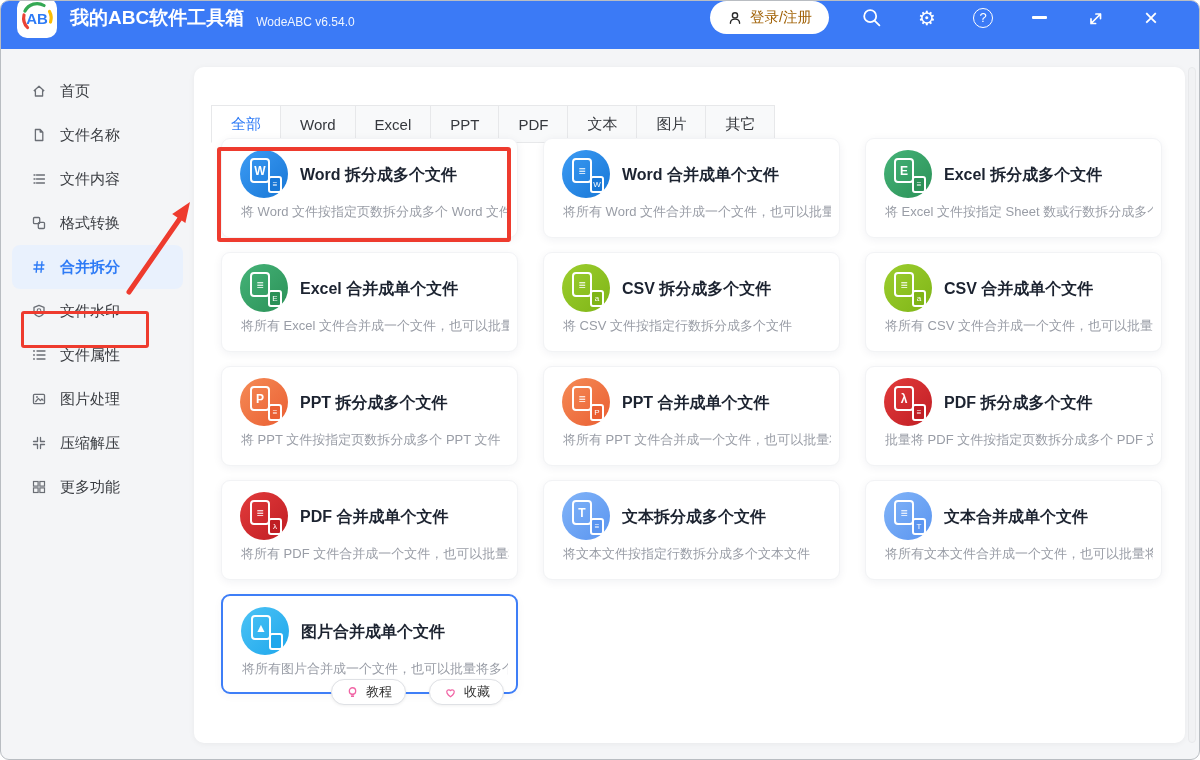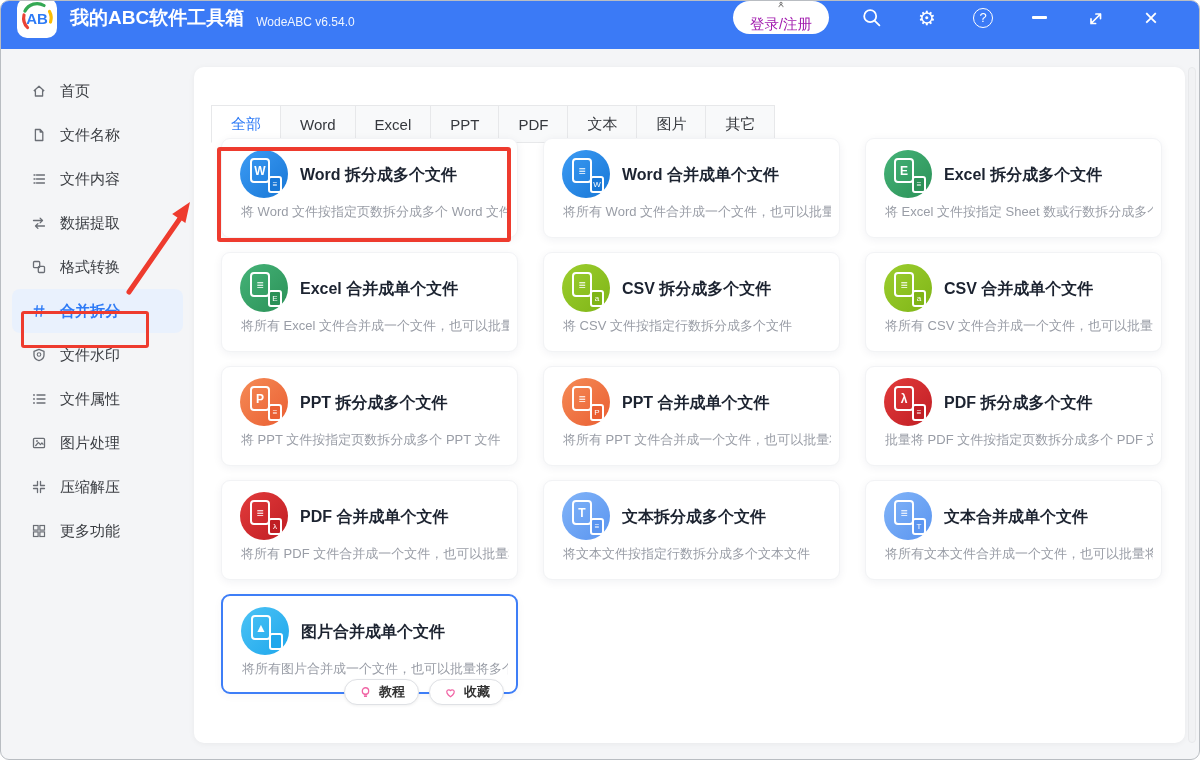--- a/index.html
+++ b/index.html
@@ -11,21 +11,21 @@
     font-family:"Liberation Sans","DejaVu Sans",sans-serif;
   }
   
   .header{position:absolute;top:0;left:0;right:0;height:48px;background:#3b7af6;
     display:flex;align-items:center;padding:0 20px 15px 16px;}
   .logo{width:40px;height:40px;flex:0 0 auto;}
   .app-title{margin-left:13px;font-size:19px;font-weight:bold;color:#fff;white-space:nowrap;}
   .app-version{margin-left:12px;margin-top:9px;font-size:12px;color:rgba(255,255,255,.92);white-space:nowrap;}
   .header-spacer{flex:1;}
   .login-pill{height:33px;border-radius:17px;background:#fff;display:flex;align-items:center;
-    gap:7px;padding:0 17px;font-size:14.5px;color:#a21caf;cursor:pointer;margin-right:14px;flex-direction:column;}
+    gap:7px;padding:0 17px;font-size:14.5px;color:#a16207;cursor:pointer;margin-right:14px;}
   .hicons{display:flex;align-items:center;}
   .hicon{width:56px;height:40px;display:flex;align-items:center;justify-content:center;
     color:#fff;cursor:pointer;}
   .gear-glyph{font-size:20px;line-height:1;font-family:"DejaVu Sans",sans-serif;}
   .help-circle{width:20px;height:20px;border:1.7px solid #fff;border-radius:50%;
     display:flex;align-items:center;justify-content:center;font-size:13px;color:#fff;}
   .min-bar{width:15px;height:2.2px;background:#fff;border-radius:1px;}
   .close-glyph{font-size:24px;line-height:1;}
   
   .sidebar{position:absolute;top:60px;left:0;width:193px;bottom:0;padding-top:8px;}
@@ -51,21 +51,21 @@
   .cicon{position:absolute;left:18px;top:11px;width:48px;height:48px;border-radius:50%;}
   .doc-big{position:absolute;left:10px;top:8px;width:20px;height:25px;border:2px solid #fff;
     border-radius:4px;color:#fff;font-weight:bold;font-size:12px;line-height:1;
     display:flex;align-items:center;justify-content:center;}
   .doc-small{position:absolute;right:6px;bottom:5px;width:14px;height:17px;border:2px solid #fff;
     border-radius:3px;background:var(--c,#888);color:#fff;font-size:8px;line-height:1;
     display:flex;align-items:center;justify-content:center;}
   .ctitle{position:absolute;left:78px;top:26px;font-size:16px;font-weight:bold;color:#1c2330;white-space:nowrap;}
   .cdesc{position:absolute;left:19px;top:64px;right:8px;font-size:13px;color:#999da6;
     white-space:nowrap;overflow:hidden;}
-  .hover-actions{position:absolute;right:12px;bottom:-13px;display:flex;gap:10px;z-index:5;font-weight:bold;}
+  .hover-actions{position:absolute;right:12px;bottom:-13px;display:flex;gap:23px;z-index:5;}
   .pill{height:26px;background:#fff;border:1px solid #dfe1e5;border-radius:13px;display:flex;
     align-items:center;gap:6px;padding:0 13px;font-size:13px;color:#333;cursor:pointer;
     box-shadow:0 1px 3px rgba(0,0,0,.06);white-space:nowrap;}
   
   .scrollbar{position:absolute;right:3px;top:66px;bottom:16px;width:8px;background:#f1f2f4;
     border:1px solid #e8e9eb;border-radius:4px;}
   
   .anno-box{position:absolute;border:4px solid #ee3b2e;border-radius:3px;z-index:50;pointer-events:none;}
   .anno-box.box-card{left:216px;top:146px;width:294px;height:95px;}
   .anno-box.box-side{left:20px;top:310px;width:128px;height:37px;border-width:3px;}
@@ -134,26 +134,20 @@
       <svg width="16" height="16" viewBox="0 0 16 16">
           <path d="M4.4 2.5 h4.8 l2.6 2.6 v8.4 h-7.4 z M9.2 2.5 v2.6 h2.6" fill="none" stroke="currentColor" stroke-width="1.3" stroke-linejoin="round"></path>
         </svg>
       <span>文件名称</span>
     </div>
     <div class="side-item">
       <svg width="16" height="16" viewBox="0 0 16 16">
           <path d="M5.5 4 h8 M3 4 h1 M5.5 8 h8 M3 8 h1 M5.5 12 h8 M3 12 h1" fill="none" stroke="currentColor" stroke-width="1.3" stroke-linecap="round"></path>
         </svg>
       <span>文件内容</span>
-    </div>
-    <div class="side-item">
-      <svg width="16" height="16" viewBox="0 0 16 16">
-          <path d="M2.5 5.5 h9 m-2.4-2.4 L11.5 5.5 l-2.4 2.4 M13.5 11 h-9 m2.4-2.4 L4.5 11 l2.4 2.4" fill="none" stroke="currentColor" stroke-width="1.3" stroke-linecap="round" stroke-linejoin="round"></path>
-        </svg>
-      <span>数据提取</span>
     </div>
     <div class="side-item">
       <svg width="16" height="16" viewBox="0 0 16 16">
           <rect x="2.5" y="2.5" width="6.2" height="6.2" rx="1" fill="none" stroke="currentColor" stroke-width="1.3"></rect>
           <rect x="7.3" y="7.3" width="6.2" height="6.2" rx="1" fill="none" stroke="currentColor" stroke-width="1.3"></rect>
         </svg>
       <span>格式转换</span>
     </div>
     <div class="side-item active">
       <svg width="16" height="16" viewBox="0 0 16 16">

